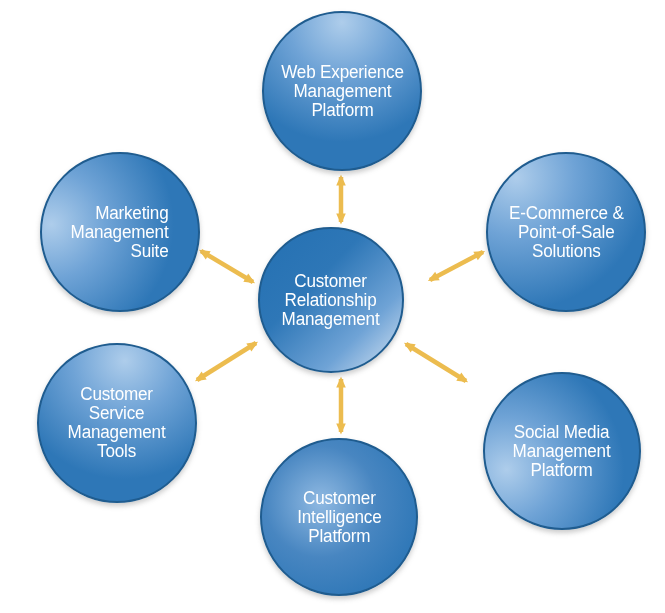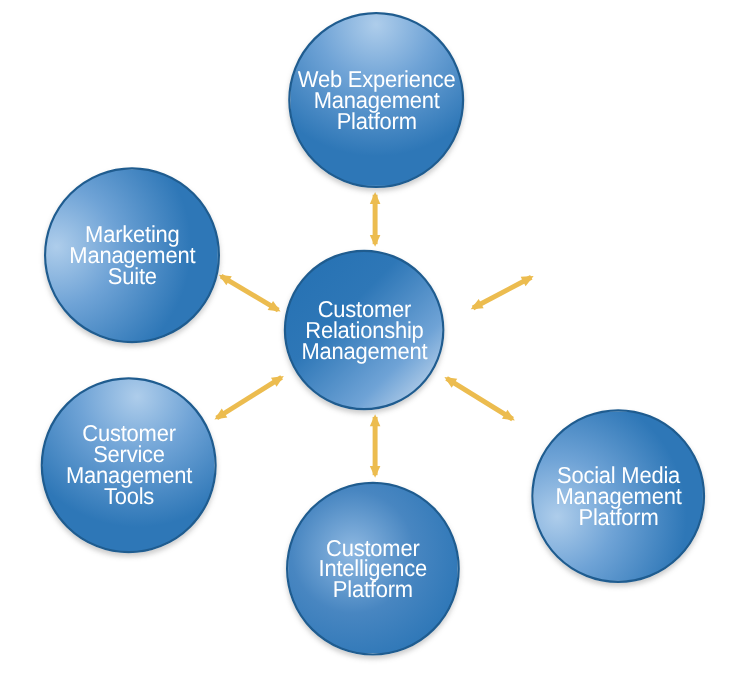--- a/index.html
+++ b/index.html
@@ -4,30 +4,30 @@
 <style>
   html,body{margin:0;padding:0;background:#ffffff;}
   .canvas{
     position:relative;width:665px;height:613px;background:#ffffff;overflow:hidden;
     font-family:"Liberation Sans",sans-serif;
   }
   .arrows{position:absolute;left:0;top:0;width:665px;height:613px;z-index:1;}
   .node{
     position:absolute;border-radius:50%;border:2px solid #1f5c8f;
     display:flex;align-items:center;justify-content:center;text-align:center;
-    color:#ffffff;font-size:21px;line-height:19px;letter-spacing:-0.2px;
+    color:#ffffff;font-size:18px;line-height:19px;letter-spacing:-0.2px;
     box-shadow:0 3px 5px rgba(120,120,120,0.38);
     z-index:2;box-sizing:border-box;
   }
   .node .lbl{white-space:pre-line;transform:scaleX(0.95);}
   
   .n-web{left:262px;top:11px;width:160px;height:160px;
     background:radial-gradient(circle at 50% 6%,#aecdeb 0%,#6fa3d6 32%,#2e77b7 72%);}
   .n-marketing{left:40px;top:152px;width:160px;height:160px;
-    background:radial-gradient(circle at 6% 45%,#aecdeb 0%,#6fa3d6 32%,#2e77b7 72%);}
+    background:radial-gradient(circle at 6% 45%,#aecdeb 0%,#6fa3d6 32%,#2e77b7 72%);text-align:right;}
   .n-ecommerce{left:486px;top:152px;width:160px;height:160px;
     background:radial-gradient(circle at 18% 15%,#aecdeb 0%,#6fa3d6 32%,#2e77b7 72%);}
   .n-crm{left:258px;top:227px;width:146px;height:146px;
     background:linear-gradient(135deg,#2470b2 0%,#2e77b7 38%,#6fa3d6 72%,#d9e6f4 100%);}
   .n-service{left:37px;top:343px;width:160px;height:160px;
     background:radial-gradient(circle at 55% 10%,#aecdeb 0%,#6fa3d6 32%,#2e77b7 72%);}
   .n-social{left:483px;top:372px;width:158px;height:158px;
     background:radial-gradient(circle at 14% 62%,#aecdeb 0%,#6fa3d6 32%,#2e77b7 72%);}
   .n-intelligence{left:260px;top:438px;width:158px;height:158px;
     background:radial-gradient(circle at 38% 40%,#8fb9e2 0%,#4886c1 42%,#2e77b7 78%);}
@@ -59,20 +59,25 @@
 Management
 Platform</span>
   </div>
 
   <div class="node n-marketing">
     <span class="lbl">Marketing
 Management
 Suite</span>
   </div>
 
+  <div class="node n-ecommerce">
+    <span class="lbl">E-Commerce &amp;
+Point-of-Sale
+Solutions</span>
+  </div>
 
   <div class="node n-crm">
     <span class="lbl">Customer
 Relationship
 Management</span>
   </div>
 
   <div class="node n-service">
     <span class="lbl">Customer
 Service

